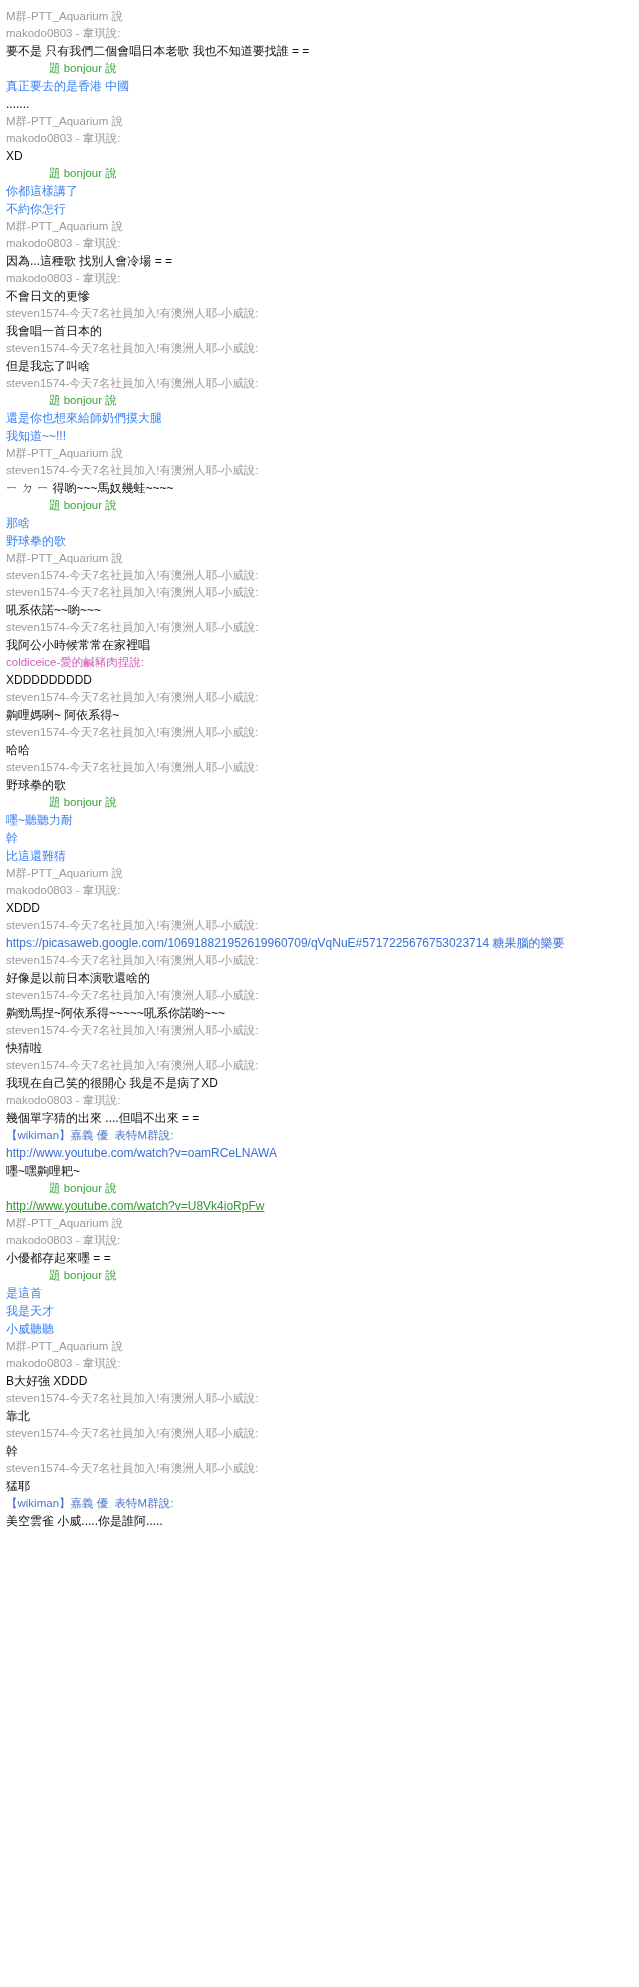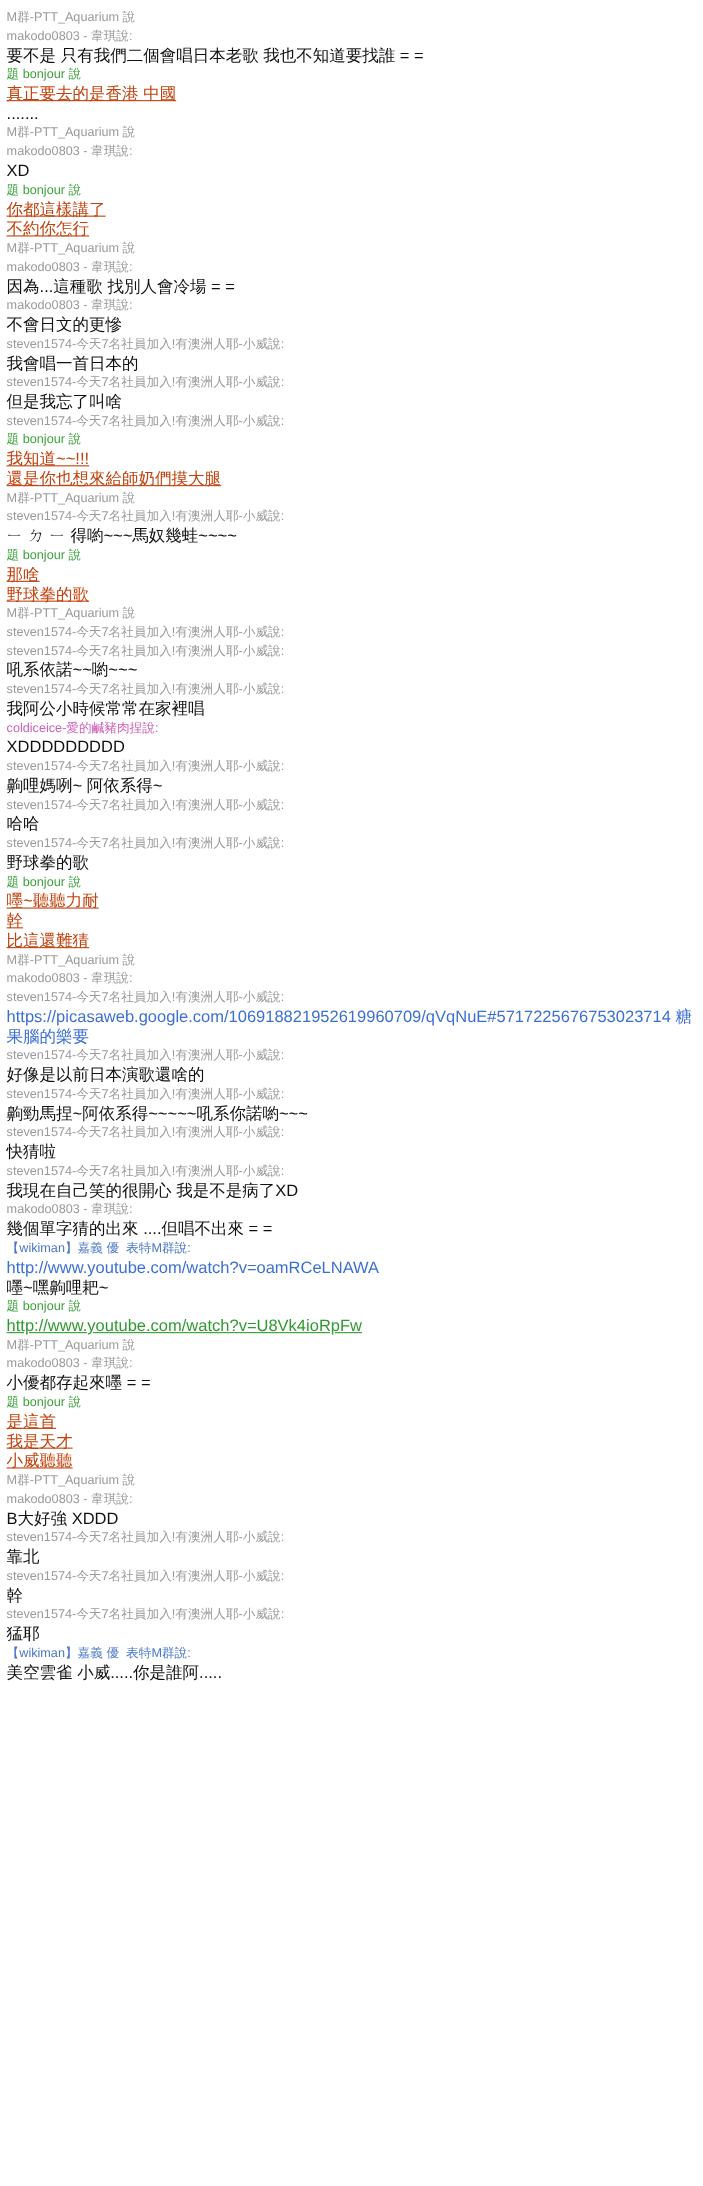--- a/index.html
+++ b/index.html
@@ -20,37 +20,37 @@
   }
   .hdr {
     color: #9a9a9a;
     font-size: 11.5px;
     line-height: 17px;
     white-space: pre;
     overflow: hidden;
   }
   .hdr.green {
     color: #3ba43b;
+    margin-left: 43px;
   }
   .hdr.pink {
     color: #d060b8;
   }
   .hdr.blue {
     color: #4a77c8;
   }
   .msg {
     color: #111111;
-    font-size: 15px;
+    font-size: 12px;
     line-height: 18px;
     white-space: pre-wrap;
     word-break: break-all;
   }
   .msg.green {
-    color: #c2410c;
-    text-decoration: underline;
+    color: #3b82f6;
   }
   .msg.link {
     color: #3b6fd4;
     text-decoration: none;
   }
   .msg.linkg {
     color: #2e9b2e;
     text-decoration: underline;
   }
   a.msg {
@@ -77,22 +77,22 @@
     <div class="hdr ">makodo0803 - 韋琪說:</div>
     <div class="msg ">因為...這種歌 找別人會冷場 = =</div>
     <div class="hdr ">makodo0803 - 韋琪說:</div>
     <div class="msg ">不會日文的更慘</div>
     <div class="hdr ">steven1574-今天7名社員加入!有澳洲人耶-小威說:</div>
     <div class="msg ">我會唱一首日本的</div>
     <div class="hdr ">steven1574-今天7名社員加入!有澳洲人耶-小威說:</div>
     <div class="msg ">但是我忘了叫啥</div>
     <div class="hdr ">steven1574-今天7名社員加入!有澳洲人耶-小威說:</div>
     <div class="hdr green">題 bonjour 說</div>
+    <div class="msg green">還是你也想來給師奶們摸大腿</div>
     <div class="msg green">我知道~~!!!</div>
-    <div class="msg green">還是你也想來給師奶們摸大腿</div>
     <div class="hdr ">M群-PTT_Aquarium 說</div>
     <div class="hdr ">steven1574-今天7名社員加入!有澳洲人耶-小威說:</div>
     <div class="msg ">ㄧ ㄉ ㄧ 得喲~~~馬奴幾蛙~~~~</div>
     <div class="hdr green">題 bonjour 說</div>
     <div class="msg green">那啥</div>
     <div class="msg green">野球拳的歌</div>
     <div class="hdr ">M群-PTT_Aquarium 說</div>
     <div class="hdr ">steven1574-今天7名社員加入!有澳洲人耶-小威說:</div>
     <div class="hdr ">steven1574-今天7名社員加入!有澳洲人耶-小威說:</div>
     <div class="msg ">吼系依諾~~喲~~~</div>
@@ -105,20 +105,21 @@
     <div class="hdr ">steven1574-今天7名社員加入!有澳洲人耶-小威說:</div>
     <div class="msg ">哈哈</div>
     <div class="hdr ">steven1574-今天7名社員加入!有澳洲人耶-小威說:</div>
     <div class="msg ">野球拳的歌</div>
     <div class="hdr green">題 bonjour 說</div>
     <div class="msg green">嚜~聽聽力耐</div>
     <div class="msg green">幹</div>
     <div class="msg green">比這還難猜</div>
     <div class="hdr ">M群-PTT_Aquarium 說</div>
     <div class="hdr ">makodo0803 - 韋琪說:</div>
+    <div class="msg ">XDDD</div>
     <div class="hdr ">steven1574-今天7名社員加入!有澳洲人耶-小威說:</div>
     <a class="msg link" href="#">https://picasaweb.google.com/106918821952619960709/qVqNuE#5717225676753023714 糖果腦的樂要</a>
     <div class="hdr ">steven1574-今天7名社員加入!有澳洲人耶-小威說:</div>
     <div class="msg ">好像是以前日本演歌還啥的</div>
     <div class="hdr ">steven1574-今天7名社員加入!有澳洲人耶-小威說:</div>
     <div class="msg ">齁勁馬捏~阿依系得~~~~~吼系你諾喲~~~</div>
     <div class="hdr ">steven1574-今天7名社員加入!有澳洲人耶-小威說:</div>
     <div class="msg ">快猜啦</div>
     <div class="hdr ">steven1574-今天7名社員加入!有澳洲人耶-小威說:</div>
     <div class="msg ">我現在自己笑的很開心 我是不是病了XD</div>

